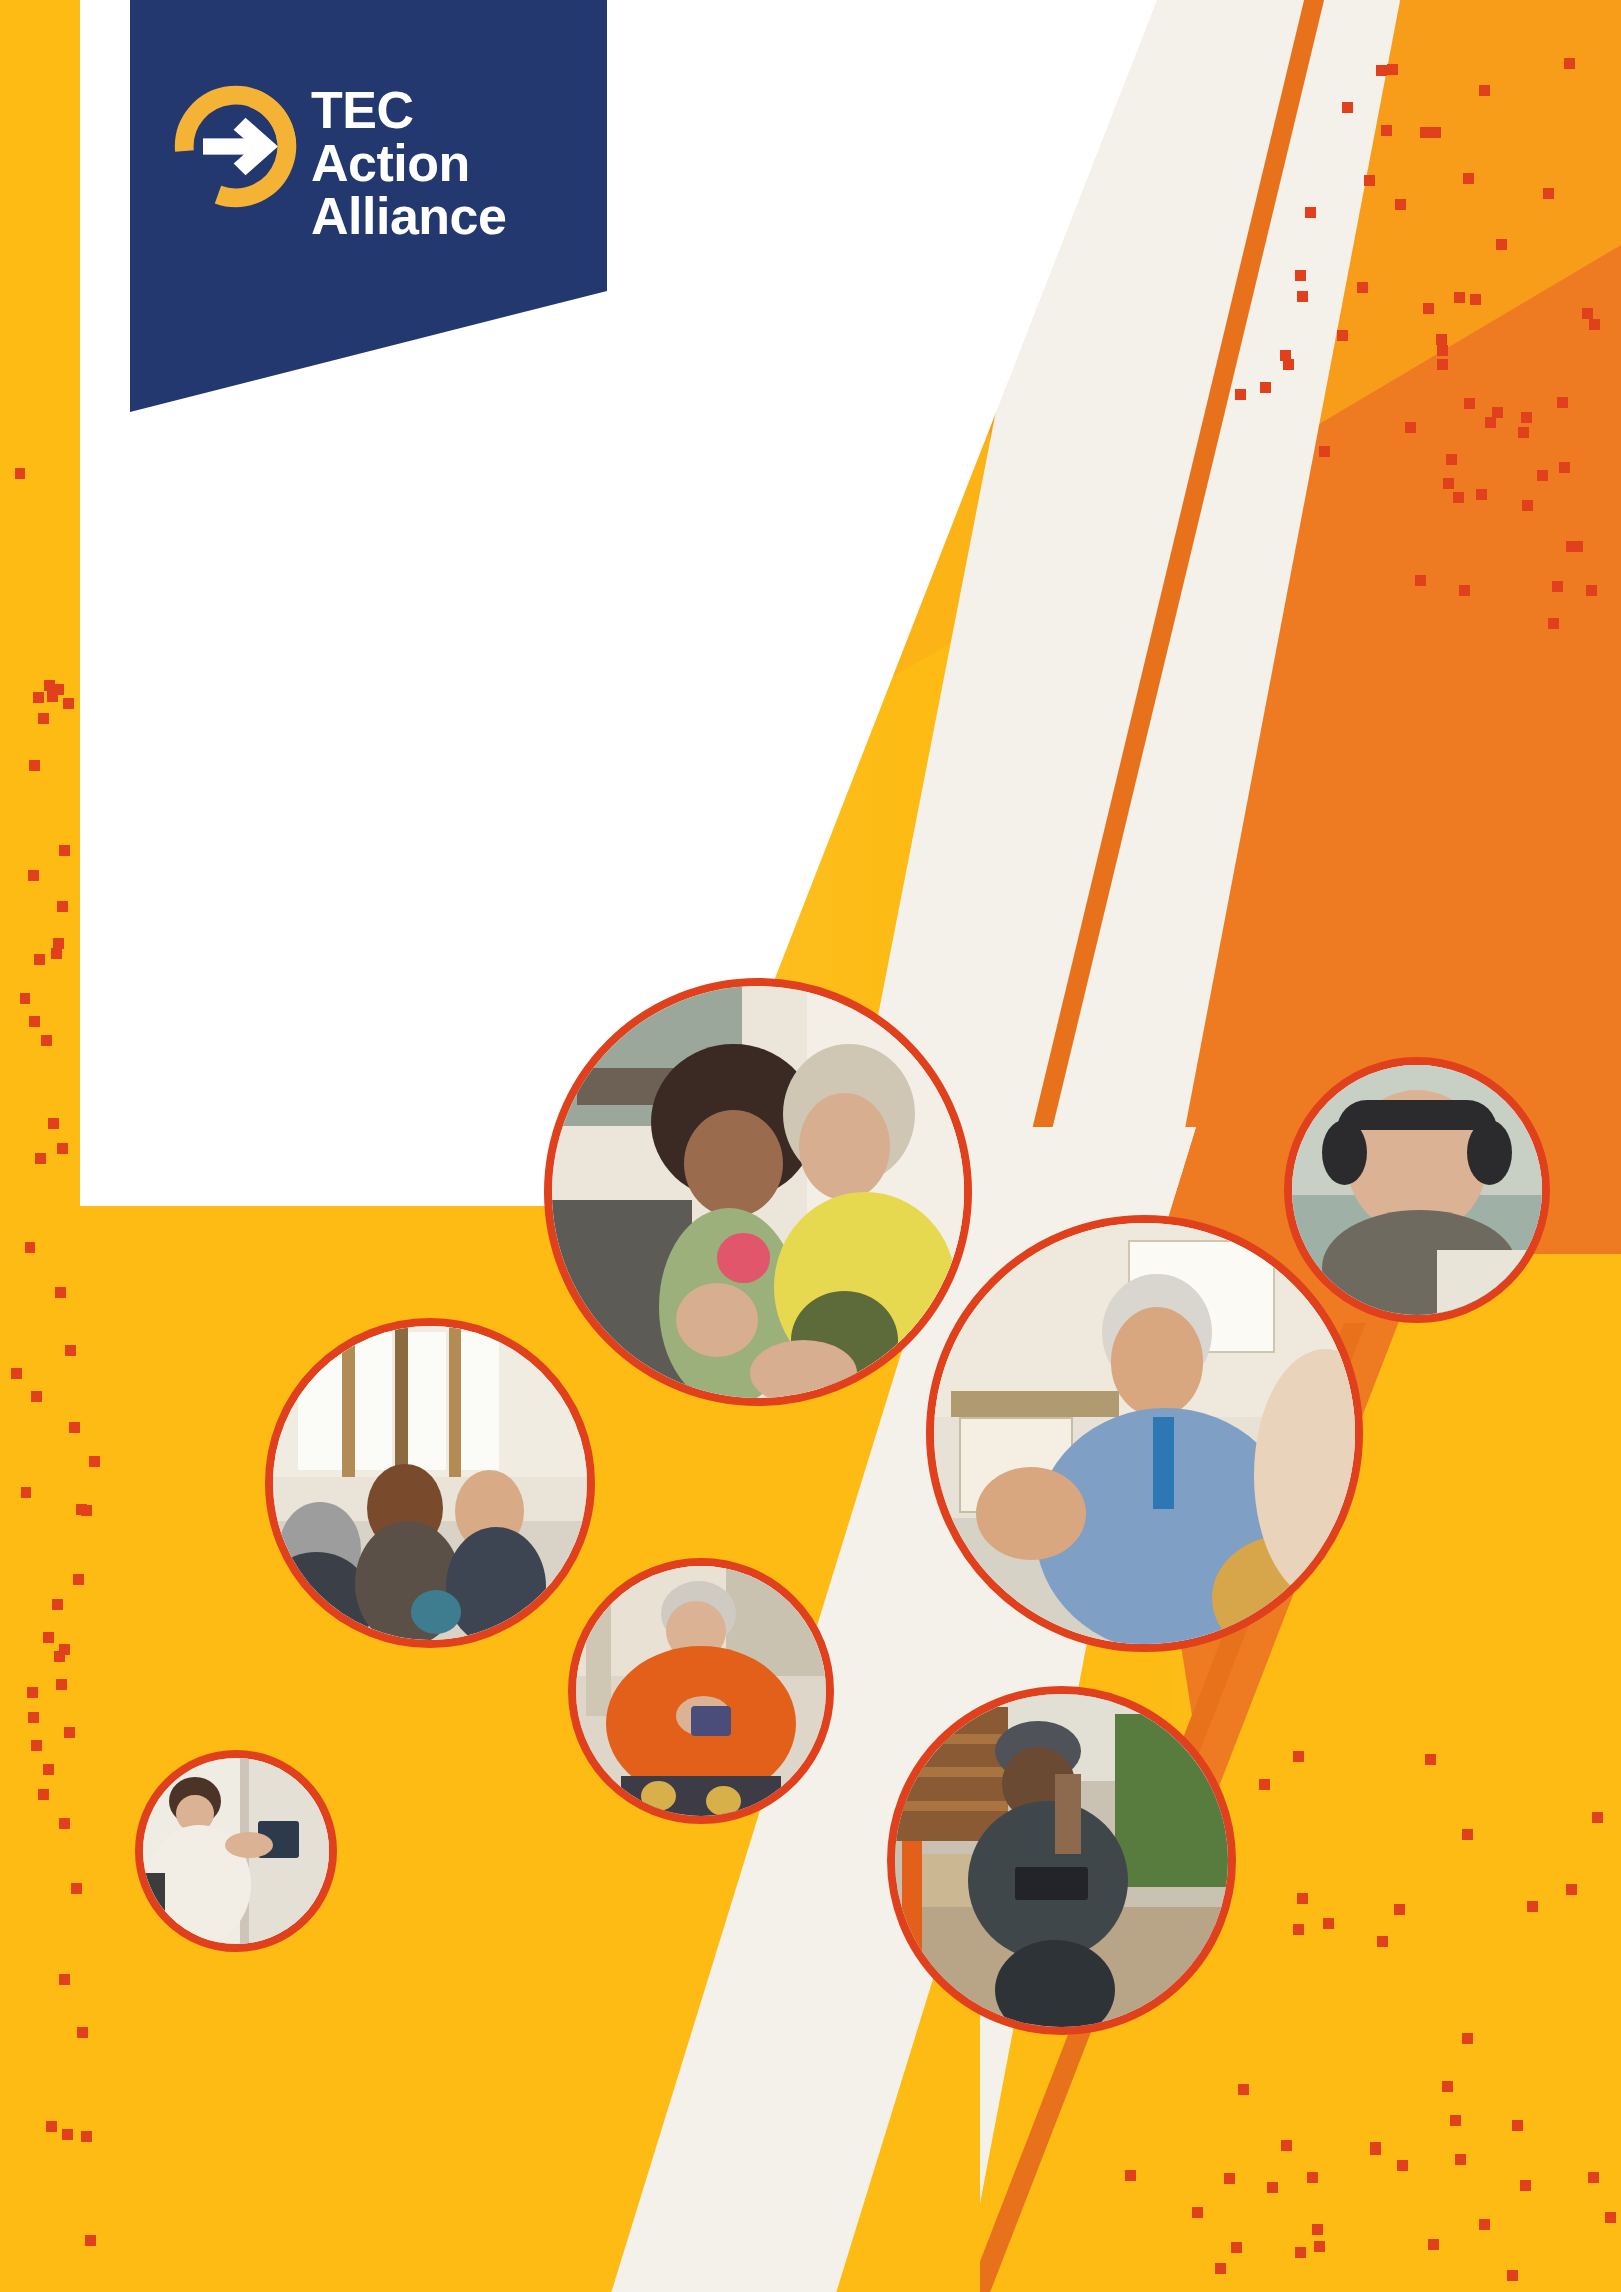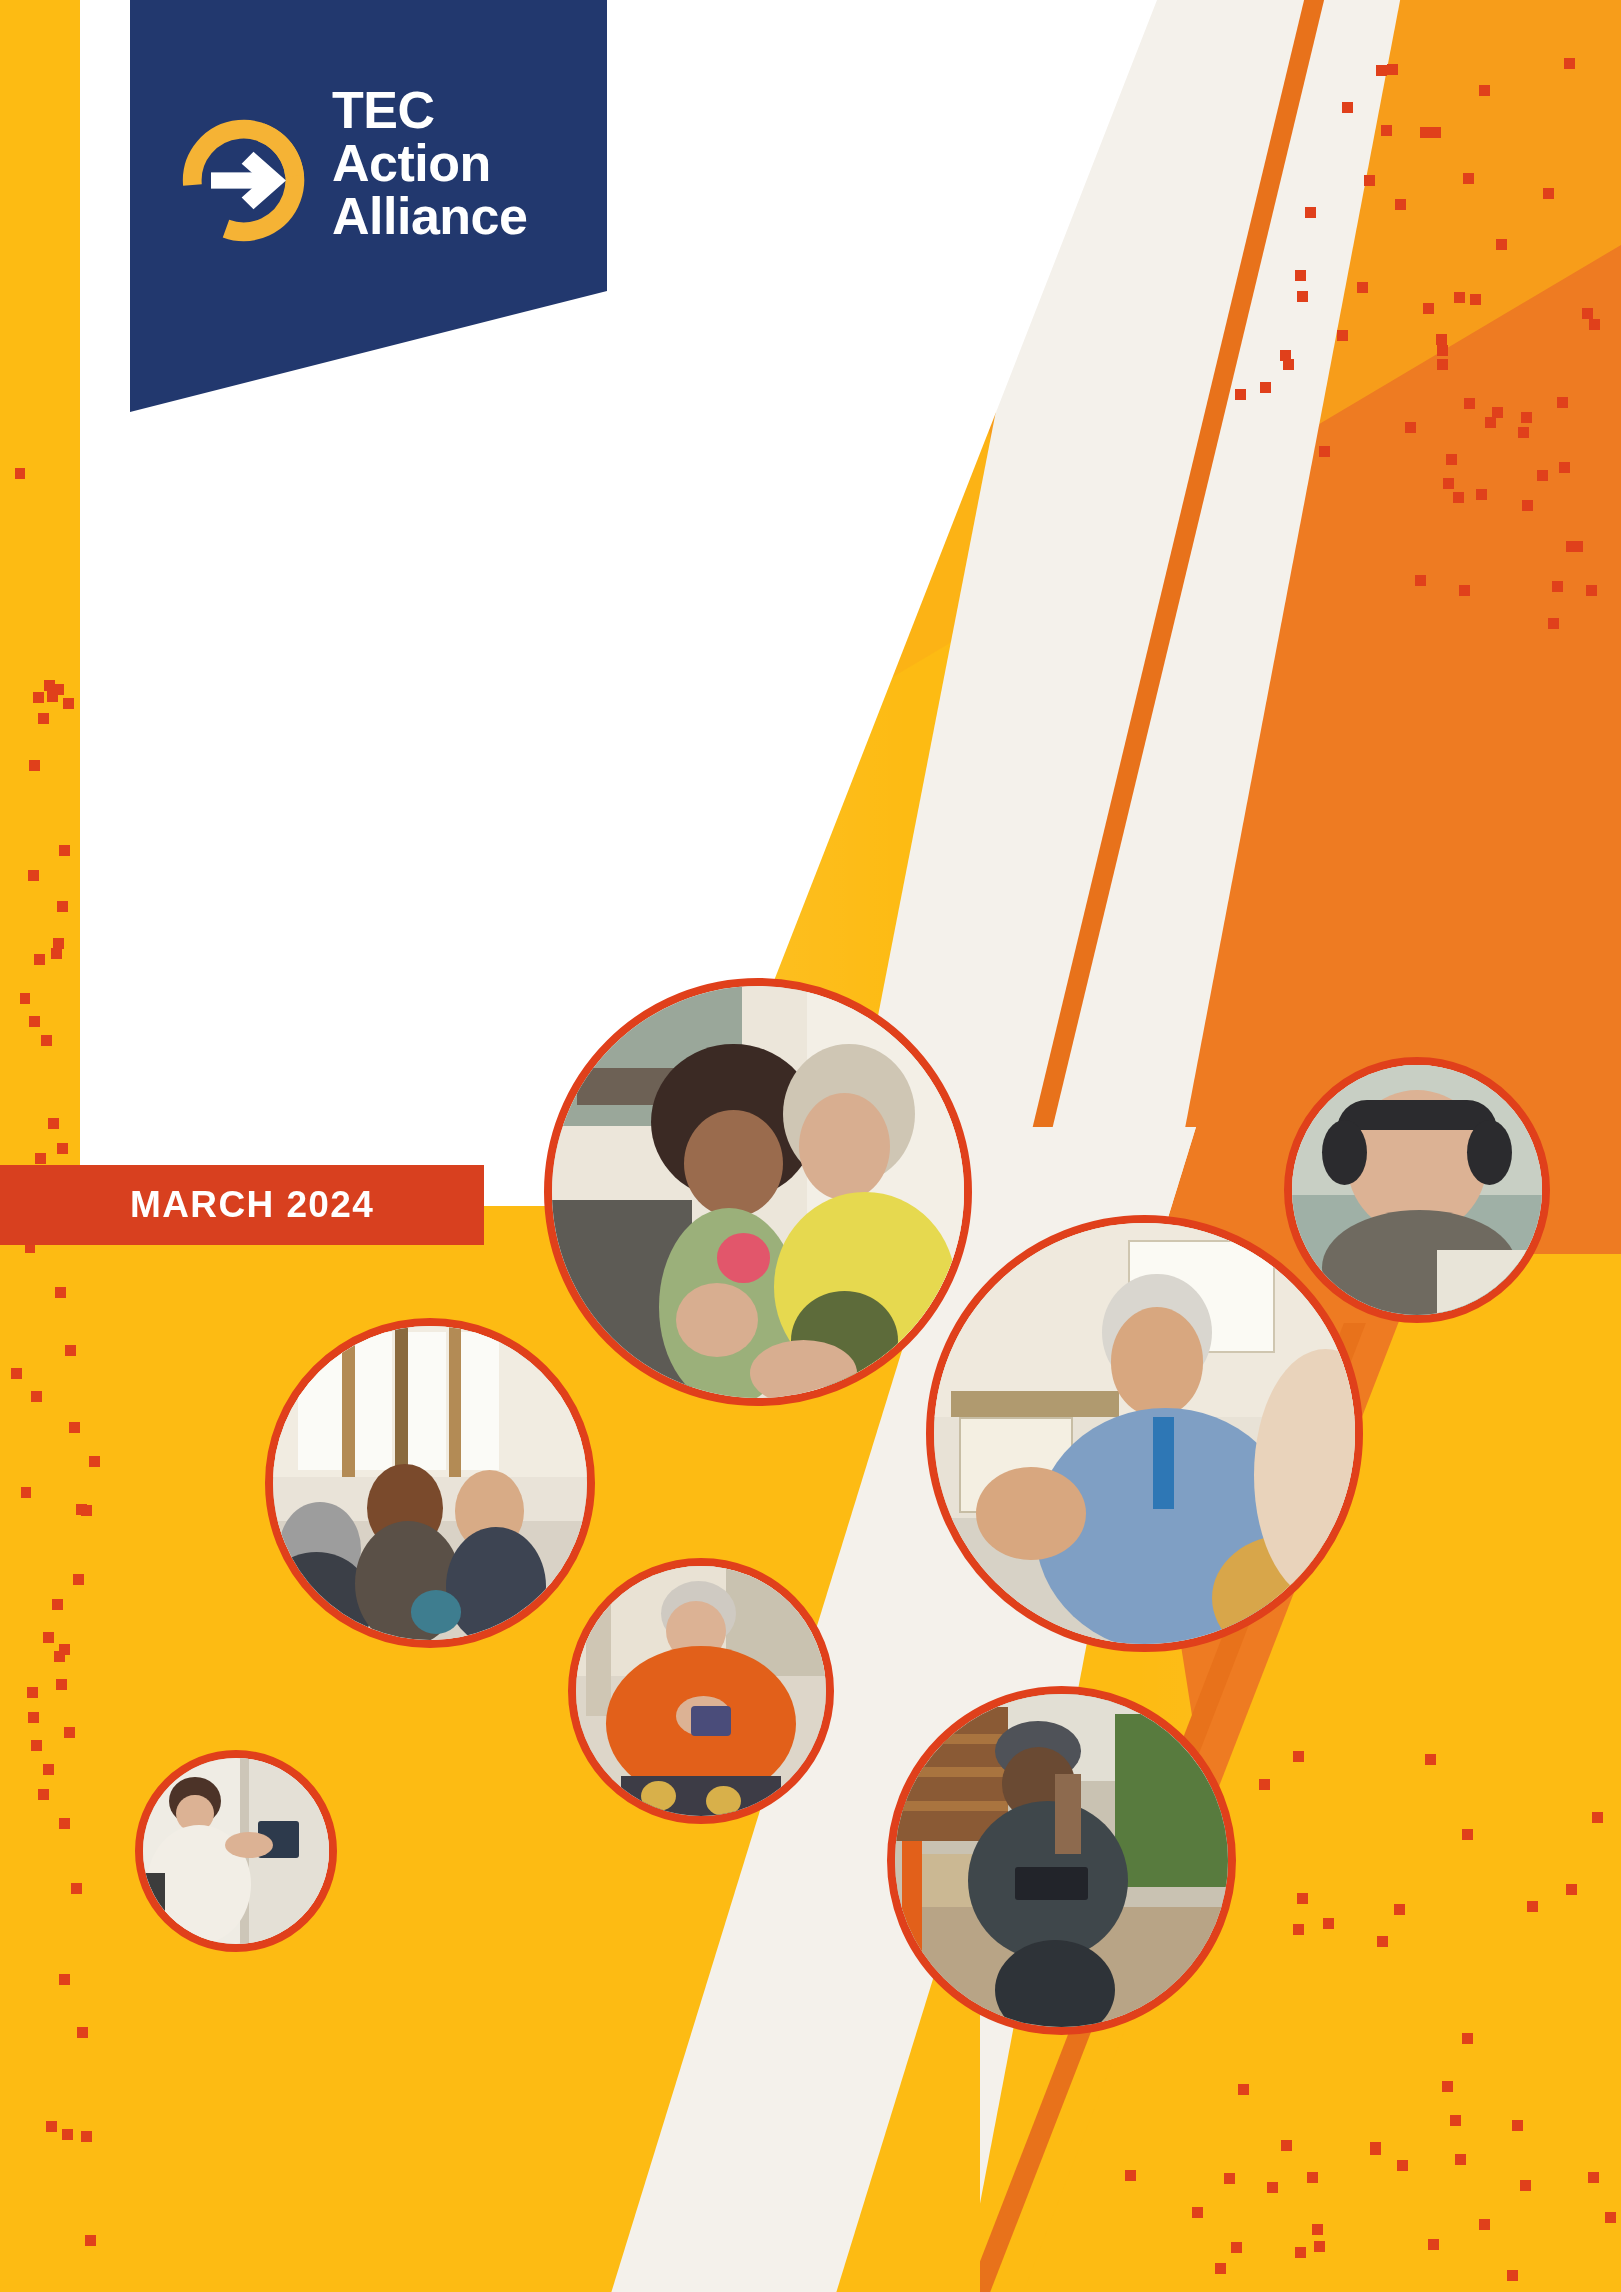--- a/index.html
+++ b/index.html
@@ -104,22 +104,22 @@
   .dot{position:absolute;width:10.8px;height:10.8px;background:#E0401B;}
 
   
   .logo-plaque{
     position:absolute;top:0;left:130px;
     width:477px;height:412px;
     background:#22386E;
     clip-path:polygon(0px 0px, 477px 0px, 477px 291px, 0px 412px);
   }
   .logo-inner{
-    position:absolute;top:84px;left:51px;
-    display:flex;align-items:flex-end;gap:26px;
+    position:absolute;top:84px;left:43px;
+    display:flex;align-items:flex-start;gap:13px;
   }
   .logo-mark{width:125px;height:125px;flex:0 0 auto;}
   .logo-words{
     color:#FFFFFF;font-weight:bold;font-size:52px;line-height:1.02;
     letter-spacing:-0.5px;
   }
   .logo-words div{white-space:nowrap;}
 
   
   .headline{
@@ -346,23 +346,20 @@
         <div>TEC</div>
         <div>Action</div>
         <div>Alliance</div>
       </div>
     </div>
   </div>
 
   <div class="headline">
   </div>
 
-  <div class="date-bar">
-    <div class="date-text">MARCH 2024</div>
-  </div>
 
   <div class="photo" id="p-three" title="Three people sitting around a table talking and laughing" style="left: 265px; top: 1318px; width: 314px; height: 314px;">
     <div class="scene">
       <div class="bar" style="inset:0;background:#e9e3d8;"></div>
       <div class="bar" style="left:0;top:0;width:100%;height:48%;background:#f1ece1;"></div>
       <div class="bar" style="left:8%;top:2%;width:14%;height:44%;background:#fbfbf7;"></div>
       <div class="bar" style="left:25%;top:2%;width:13%;height:44%;background:#fbfbf7;"></div>
       <div class="bar" style="left:42%;top:2%;width:13%;height:44%;background:#fbfbf7;"></div>
       <div class="bar" style="left:59%;top:2%;width:13%;height:44%;background:#fbfbf7;"></div>
       <div class="bar" style="left:22%;top:0;width:4%;height:48%;background:#b38b55;"></div>

